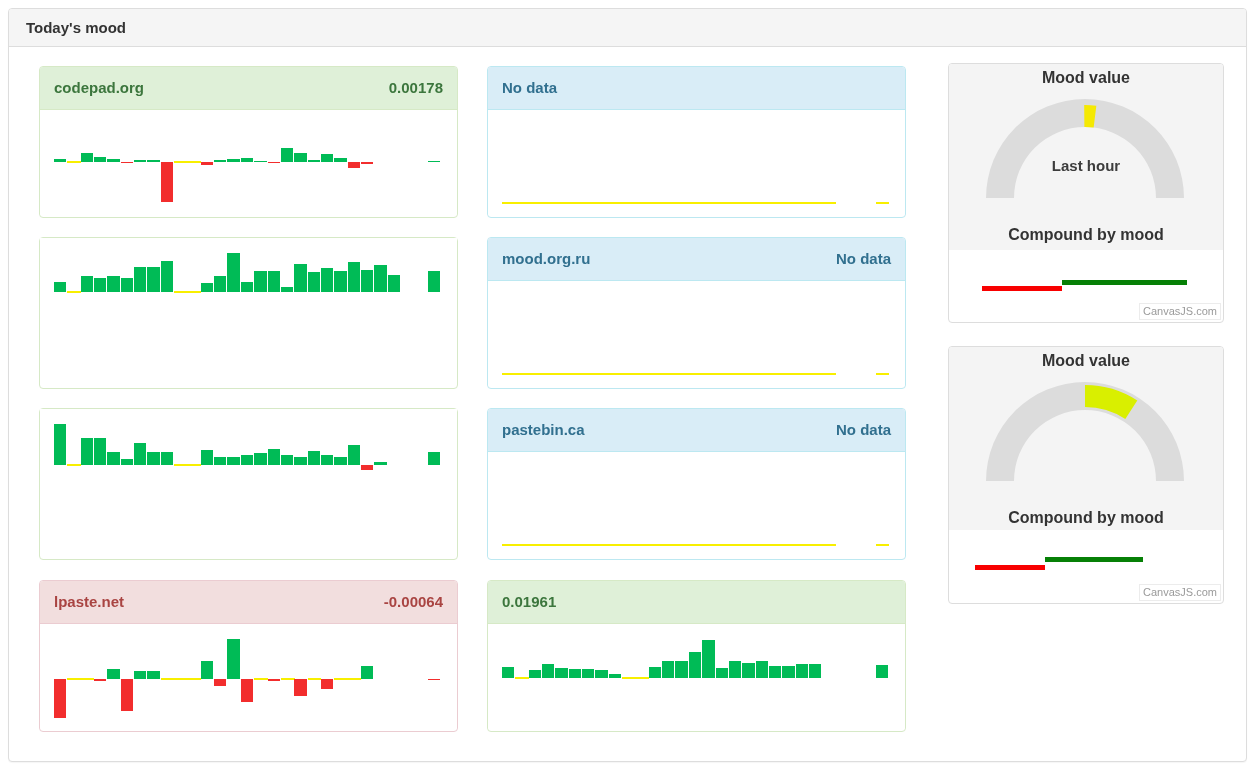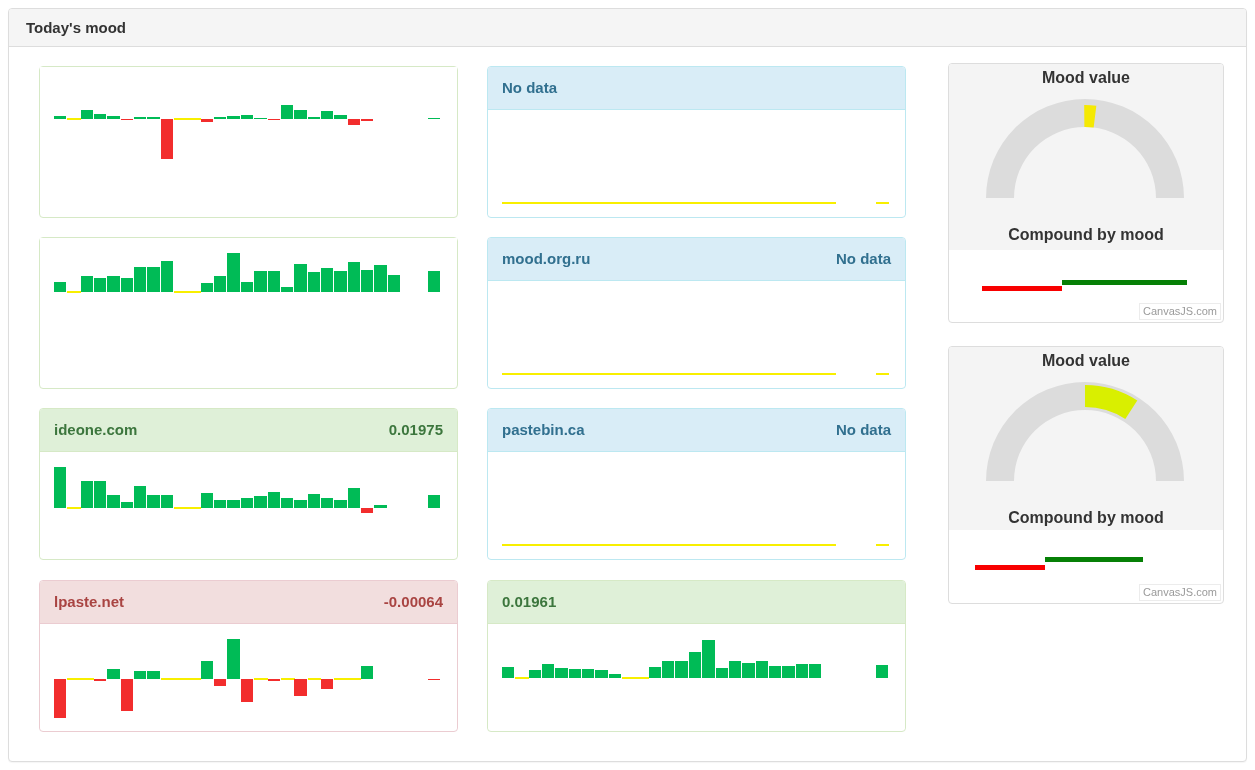--- a/index.html
+++ b/index.html
@@ -36,20 +36,24 @@
 </head>
 <body>
 
 <div class="stage">
   <div class="main-panel">
     <div class="main-head">
       <span>Today's mood</span>
     </div>
 
     <div class="site-card success" style="left:30px;top:57px;">
+      <div class="card-head">
+        <span>codepad.org</span>
+        <span>0.00178</span>
+      </div>
       <div class="card-body">
         <div class="chart">
             <div class="bar" style="left: 14px; top: 49px; width: 12.3448px; height: 3px; background: rgb(0, 187, 86);"></div>
             <div class="bar" style="left: 27.3448px; top: 51px; width: 13.7448px; height: 2px; background: rgb(248, 239, 0);"></div>
             <div class="bar" style="left: 40.6897px; top: 43px; width: 12.3448px; height: 9px; background: rgb(0, 187, 86);"></div>
             <div class="bar" style="left: 54.0345px; top: 47px; width: 12.3448px; height: 5px; background: rgb(0, 187, 86);"></div>
             <div class="bar" style="left: 67.3793px; top: 49px; width: 12.3448px; height: 3px; background: rgb(0, 187, 86);"></div>
             <div class="bar" style="left: 80.7241px; top: 52px; width: 12.3448px; height: 1px; background: rgb(242, 45, 45);"></div>
             <div class="bar" style="left: 94.069px; top: 50px; width: 12.3448px; height: 2px; background: rgb(0, 187, 86);"></div>
             <div class="bar" style="left: 107.414px; top: 50px; width: 12.3448px; height: 2px; background: rgb(0, 187, 86);"></div>
@@ -100,24 +104,20 @@
             <div class="bar" style="left: 294.241px; top: 33px; width: 12.3448px; height: 21px; background: rgb(0, 187, 86);"></div>
             <div class="bar" style="left: 307.586px; top: 24px; width: 12.3448px; height: 30px; background: rgb(0, 187, 86);"></div>
             <div class="bar" style="left: 320.931px; top: 32px; width: 12.3448px; height: 22px; background: rgb(0, 187, 86);"></div>
             <div class="bar" style="left: 334.276px; top: 27px; width: 12.3448px; height: 27px; background: rgb(0, 187, 86);"></div>
             <div class="bar" style="left: 347.621px; top: 37px; width: 12.3448px; height: 17px; background: rgb(0, 187, 86);"></div>
             <div class="bar" style="left: 387.655px; top: 33px; width: 12.3448px; height: 21px; background: rgb(0, 187, 86);"></div>
           </div>
       </div>
     </div>
     <div class="site-card success" style="left:30px;top:399px;">
-      <div class="card-head">
-        <span>ideone.com</span>
-        <span>0.01975</span>
-      </div>
       <div class="card-body">
         <div class="chart">
             <div class="bar" style="left: 14px; top: 15px; width: 12.3448px; height: 41px; background: rgb(0, 187, 86);"></div>
             <div class="bar" style="left: 27.3448px; top: 55px; width: 13.7448px; height: 2px; background: rgb(248, 239, 0);"></div>
             <div class="bar" style="left: 40.6897px; top: 29px; width: 12.3448px; height: 27px; background: rgb(0, 187, 86);"></div>
             <div class="bar" style="left: 54.0345px; top: 29px; width: 12.3448px; height: 27px; background: rgb(0, 187, 86);"></div>
             <div class="bar" style="left: 67.3793px; top: 43px; width: 12.3448px; height: 13px; background: rgb(0, 187, 86);"></div>
             <div class="bar" style="left: 80.7241px; top: 50px; width: 12.3448px; height: 6px; background: rgb(0, 187, 86);"></div>
             <div class="bar" style="left: 94.069px; top: 34px; width: 12.3448px; height: 22px; background: rgb(0, 187, 86);"></div>
             <div class="bar" style="left: 107.414px; top: 43px; width: 12.3448px; height: 13px; background: rgb(0, 187, 86);"></div>
@@ -320,20 +320,21 @@
       </div>
     </div>
 
     <div class="gauge-panel" style="left:939px;top:54px;height:258px;">
       <div class="gauge-top" style="height:186px;">
         <div class="gauge-title">Mood value</div>
         <svg class="gauge-svg" width="272" height="160">
             <path d="M37 134A99 99 0 0 1 235 134L207 134A71 71 0 0 0 65 134Z" fill="#dcdcdc"></path>
             <path d="M135.1884321986512 41.00354115503207A93 93 0 0 1 147.33384893667872 41.693207897357055L144.65272338176547 63.52922323346614A71 71 0 0 0 135.38041597961546 63.00270346244383Z" fill="#f5e903"></path>
           </svg>
+        <div class="gauge-center">Last hour</div>
         <div class="compound-title">Compound by mood</div>
       </div>
       <div></div>
       <a class="watermark" href="#">CanvasJS.com</a>
     <div class="seg" style="left: 33px; top: 222px; width: 80px; background: rgb(248, 0, 0);"></div>
         <div class="seg" style="left: 113px; top: 216px; width: 125px; background: rgb(6, 128, 6);"></div>
       </div>
 
     <div class="gauge-panel" style="left:939px;top:337px;height:256px;">
       <div class="gauge-top" style="height:183px;">

